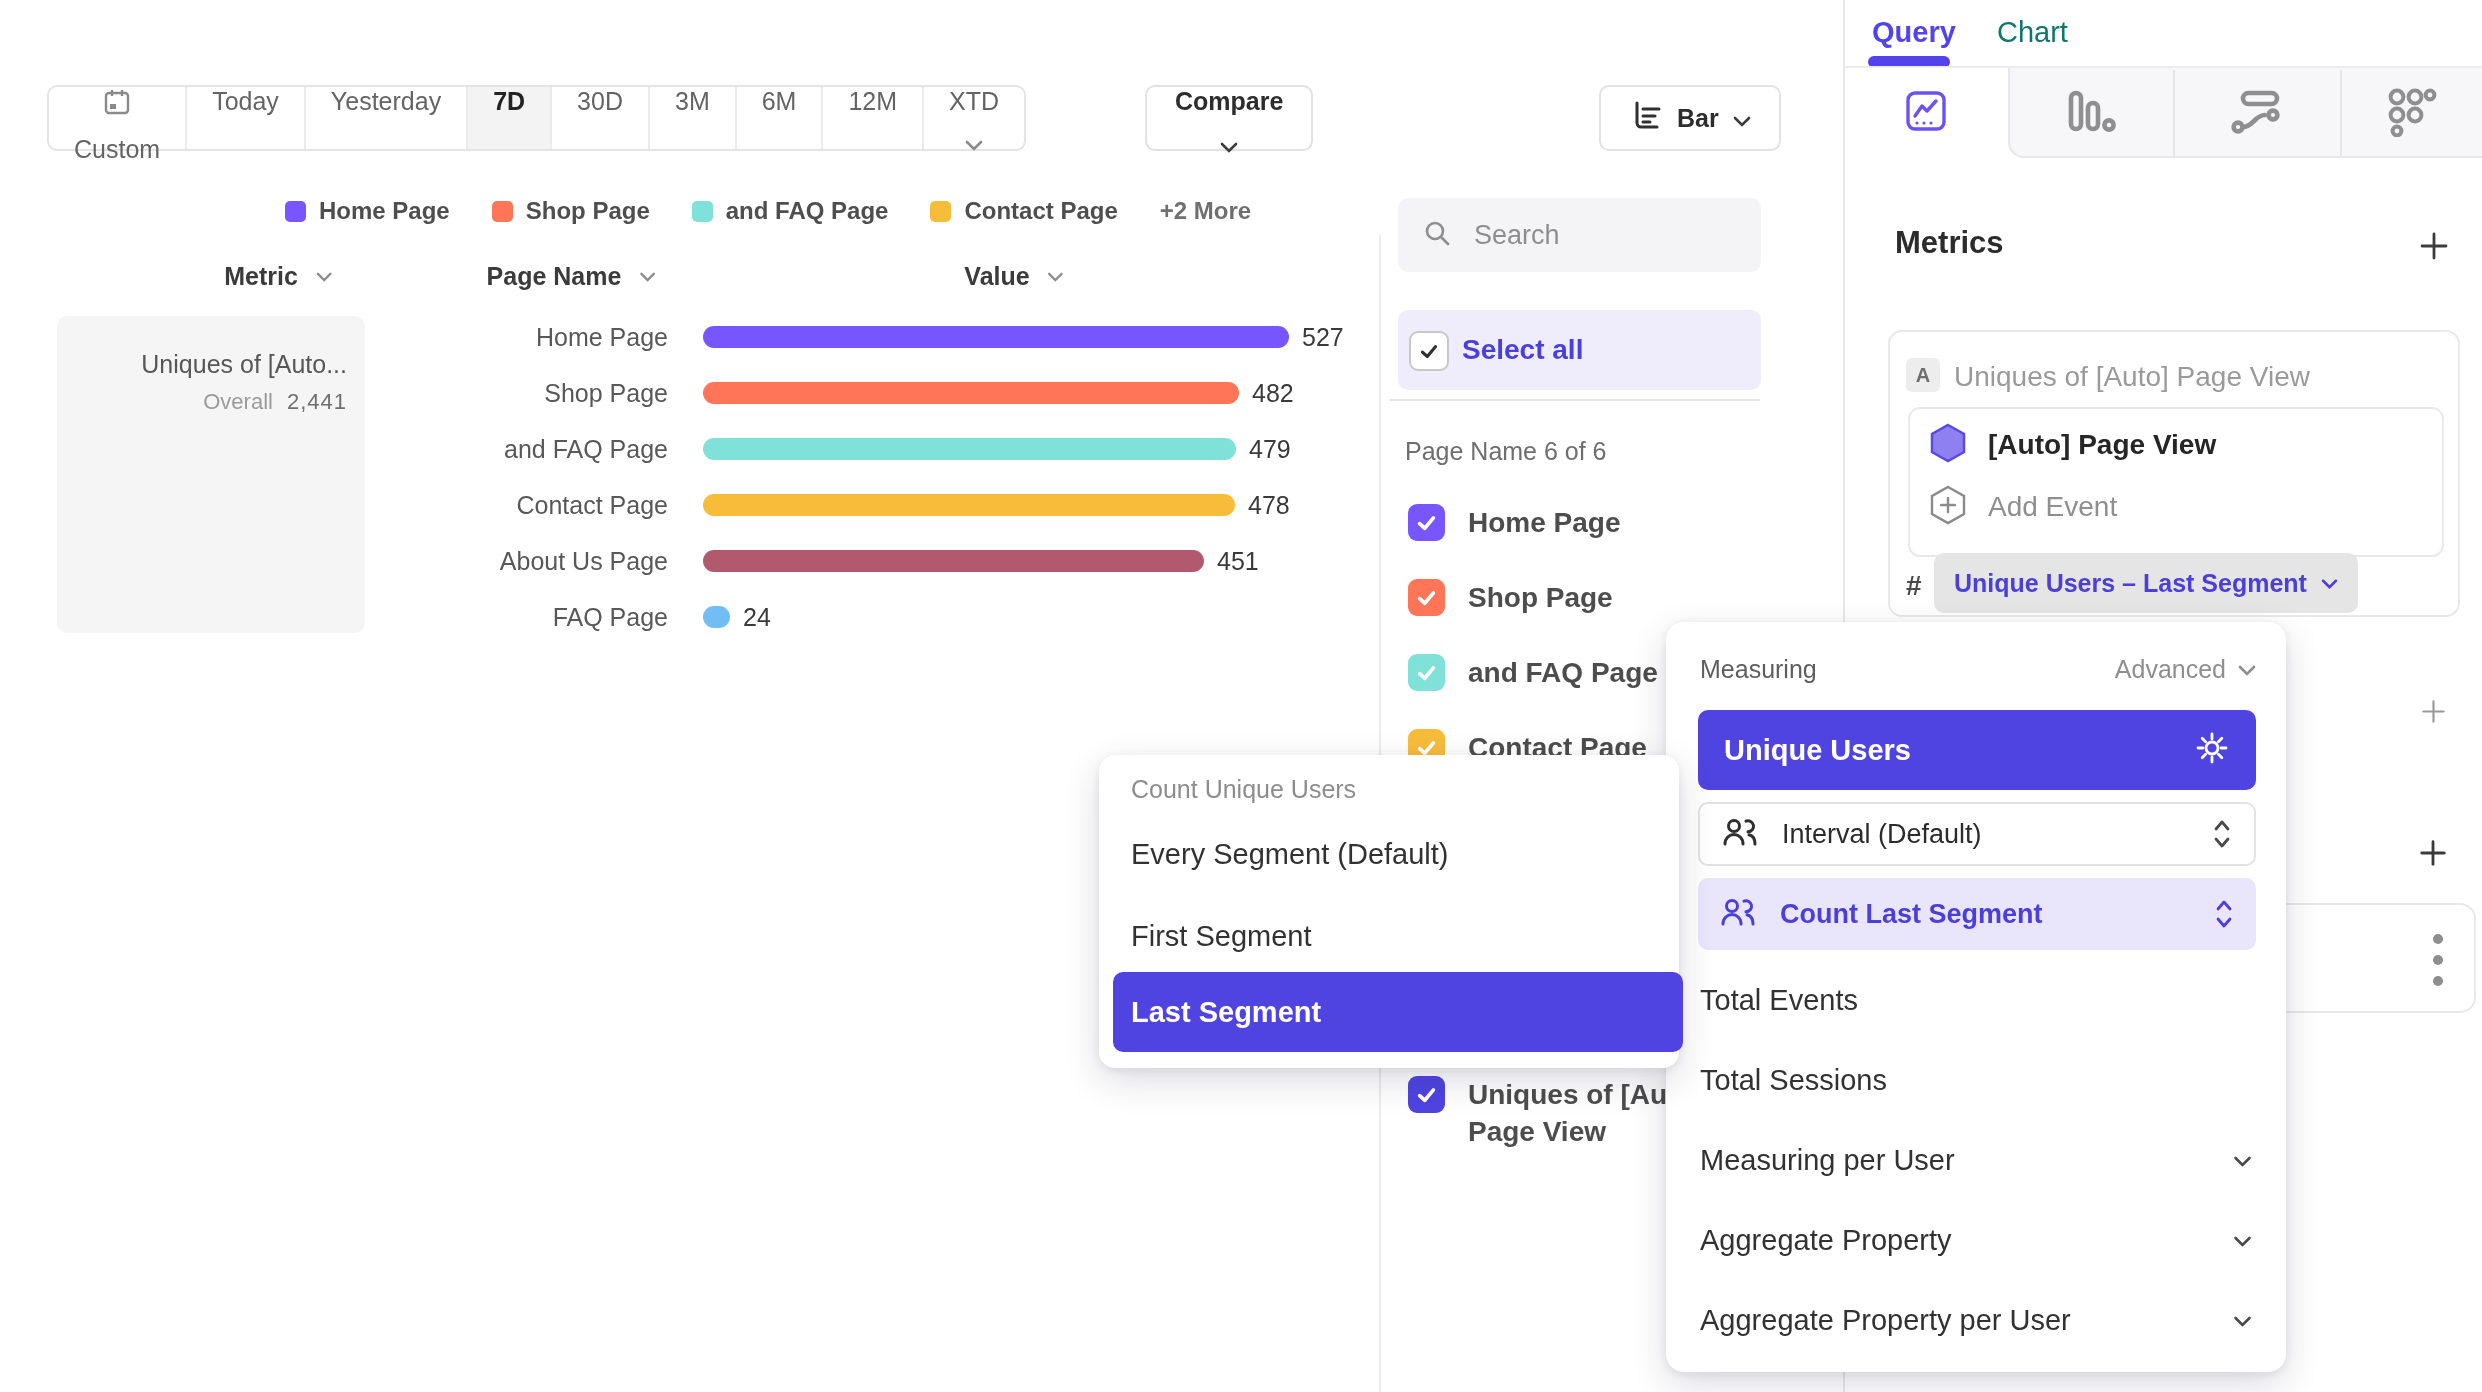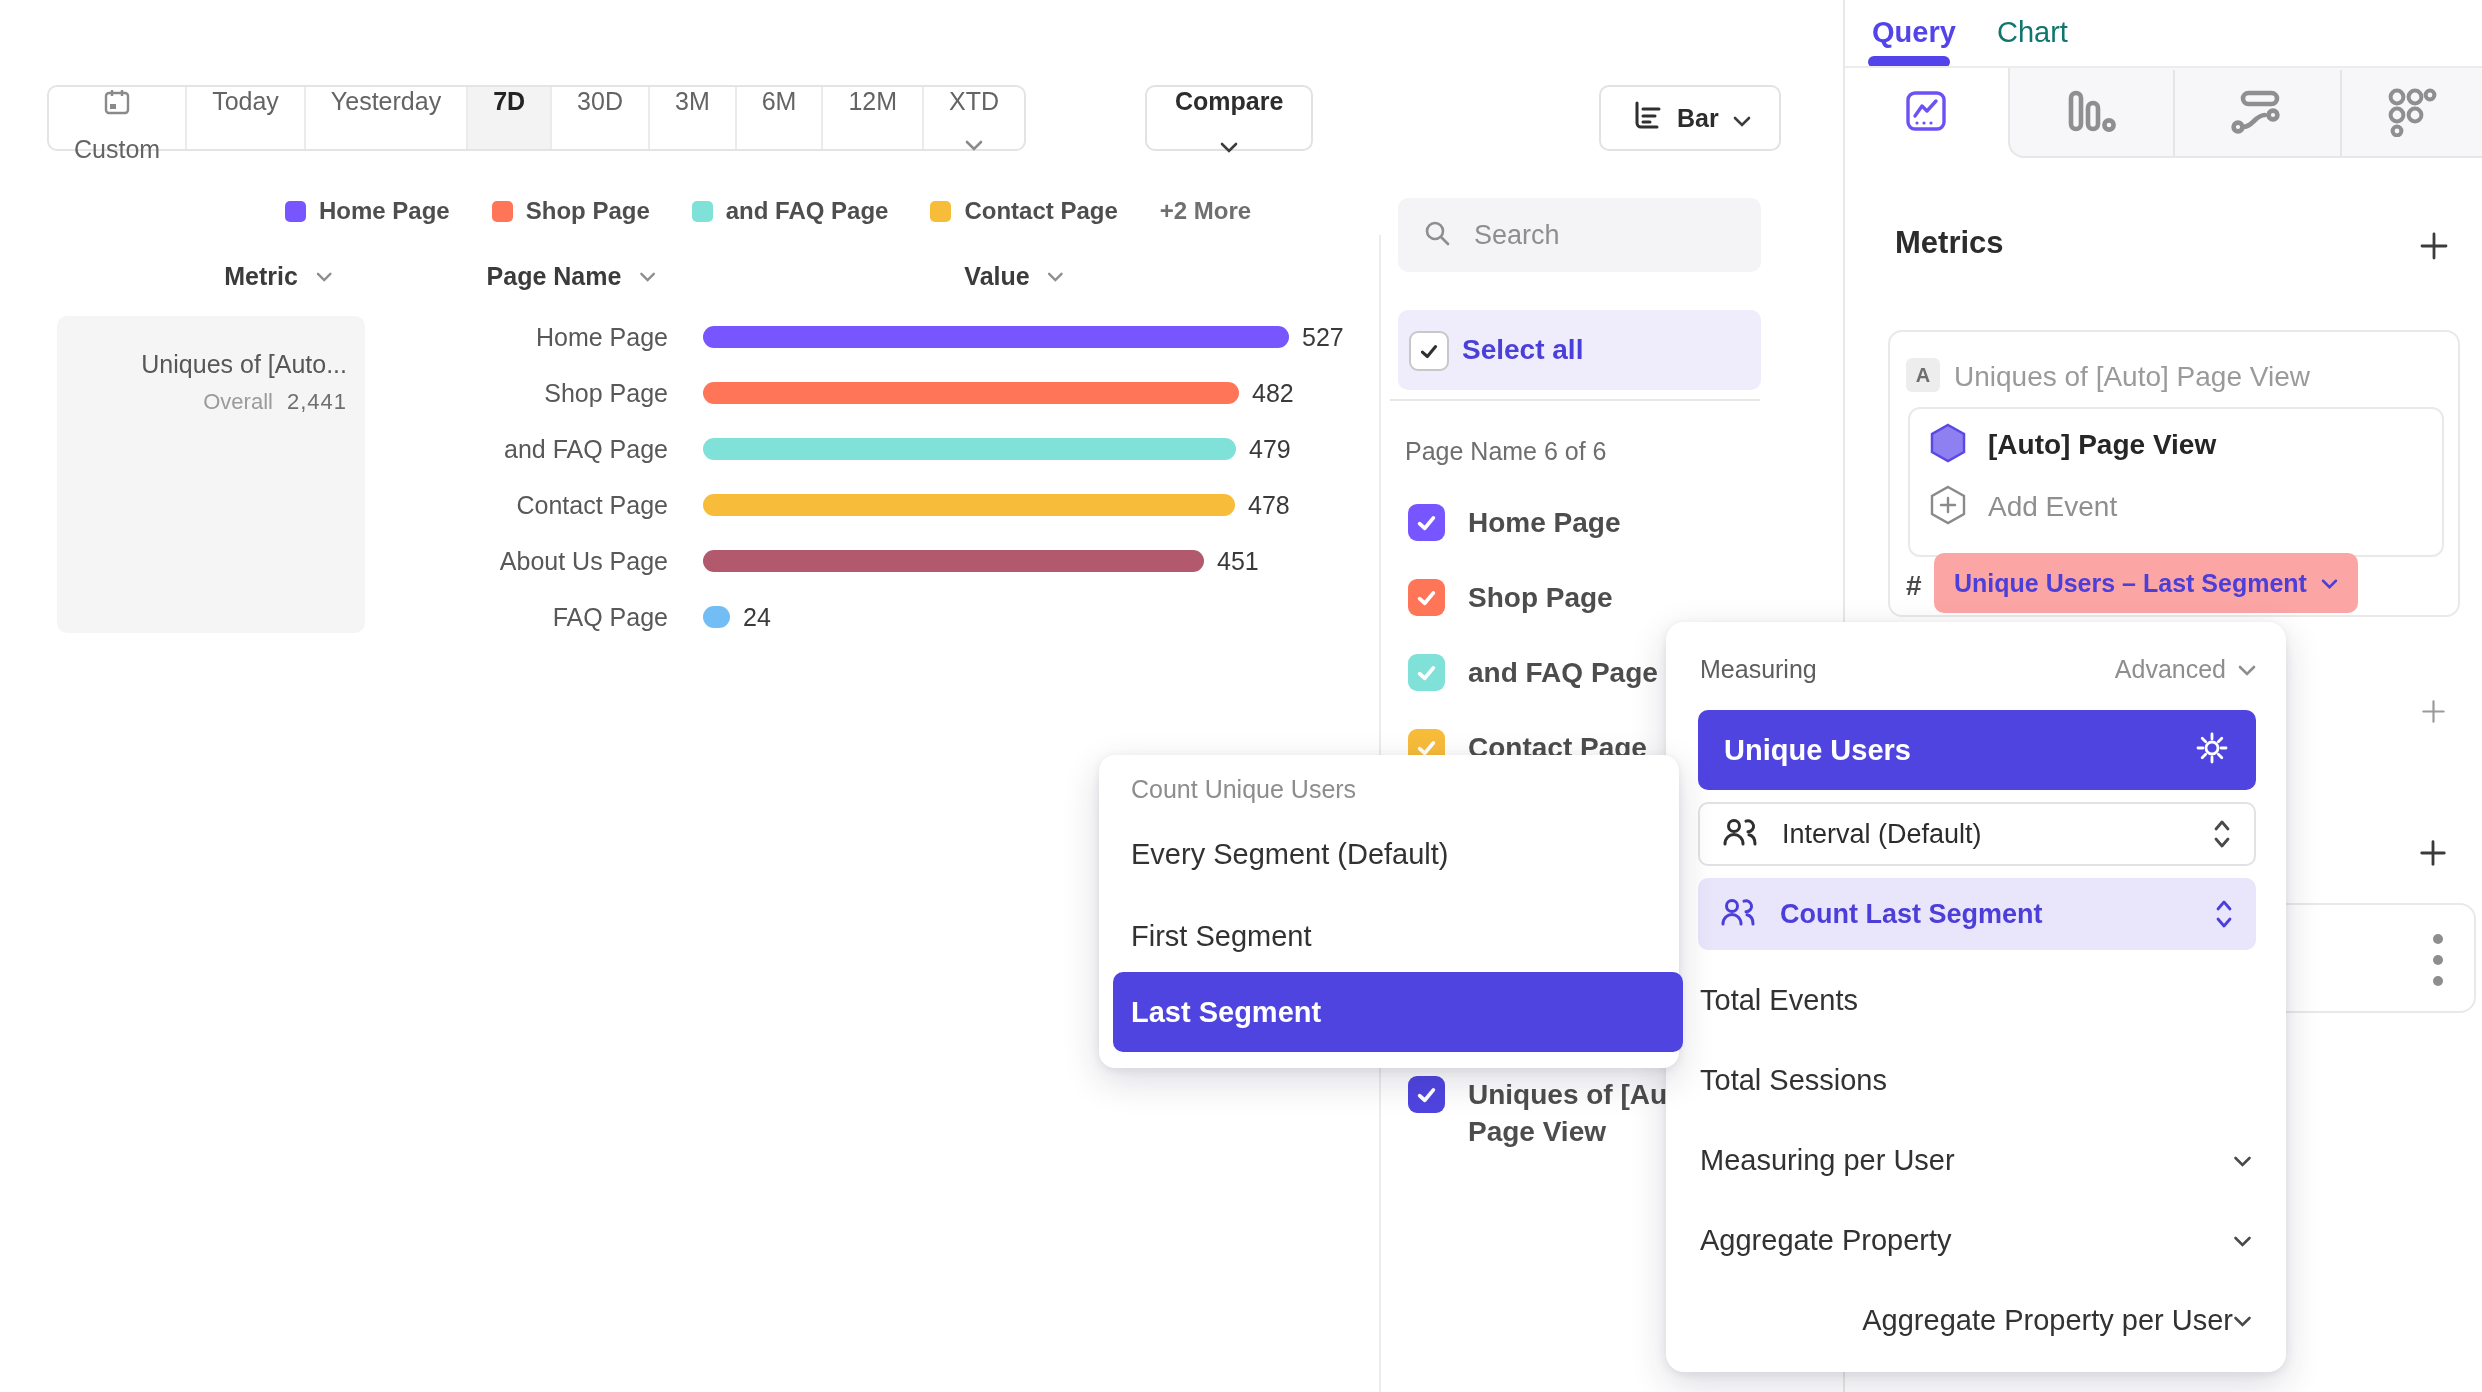--- a/index.html
+++ b/index.html
@@ -59,21 +59,21 @@
   .flist-item{left:1398px;width:363px;height:56px;}
   .flist-item .lab{position:absolute;left:70px;top:50%;transform:translateY(-50%);
     font-size:28px;font-weight:bold;color:#4d4d4d;white-space:nowrap;}
 
   
   .qtab{font-size:29px;cursor:pointer;}
   .icon-cell{position:absolute;top:68px;height:90px;display:flex;align-items:center;justify-content:center;}
   .gray-block{left:2008px;top:68px;width:474px;height:90px;background:#f7f6f8;
     border-bottom:2px solid #e7e7e7;border-left:2px solid #e7e7e7;border-bottom-left-radius:16px;box-sizing:border-box;}
   .card{background:#fff;border:2px solid #e9e9e9;border-radius:14px;box-sizing:border-box;}
-  .pill{left:1934px;top:553px;height:60px;background:#fca5a5;border-radius:10px;
+  .pill{left:1934px;top:553px;height:60px;background:#e5e5e5;border-radius:10px;
     display:flex;align-items:center;gap:14px;padding:0 20px;font-size:25px;font-weight:bold;color:#4b3ed9;cursor:pointer;}
 
   
   .popup{background:#fff;border-radius:16px;box-shadow:0 12px 36px rgba(30,30,60,.16),0 2px 8px rgba(30,30,60,.08);}
   .menu-opt{font-size:29px;color:#323232;cursor:pointer;}
   .sel-btn{background:#4f44e0;border-radius:10px;color:#fff;display:flex;align-items:center;cursor:pointer;}
   .mrow{position:absolute;left:32px;width:558px;border-radius:10px;display:flex;align-items:center;box-sizing:border-box;cursor:pointer;}
 </style>
 </head>
 <body>
@@ -484,21 +484,21 @@
           <svg width="19" height="12" viewBox="0 0 18 12" fill="none">
             <polyline points="2,3 9,10 16,3" stroke="#4a4a4a" stroke-width="2.6" stroke-linecap="round"></polyline>
           </svg>
         </div>
         <div class="abs menu-opt" style="left: 34px; top: 602px; width: 552px; display: flex; align-items: center; justify-content: space-between;">
           <span>Aggregate Property</span>
           <svg width="19" height="12" viewBox="0 0 18 12" fill="none">
             <polyline points="2,3 9,10 16,3" stroke="#4a4a4a" stroke-width="2.6" stroke-linecap="round"></polyline>
           </svg>
         </div>
-        <div class="abs menu-opt" style="left: 34px; top: 682px; width: 552px; display: flex; align-items: center; justify-content: flex-end;">
+        <div class="abs menu-opt" style="left: 34px; top: 682px; width: 552px; display: flex; align-items: center; justify-content: space-between;">
           <span>Aggregate Property per User</span>
           <svg width="19" height="12" viewBox="0 0 18 12" fill="none">
             <polyline points="2,3 9,10 16,3" stroke="#4a4a4a" stroke-width="2.6" stroke-linecap="round"></polyline>
           </svg>
         </div>
       </div>
   </div>
 
 </div>
 

